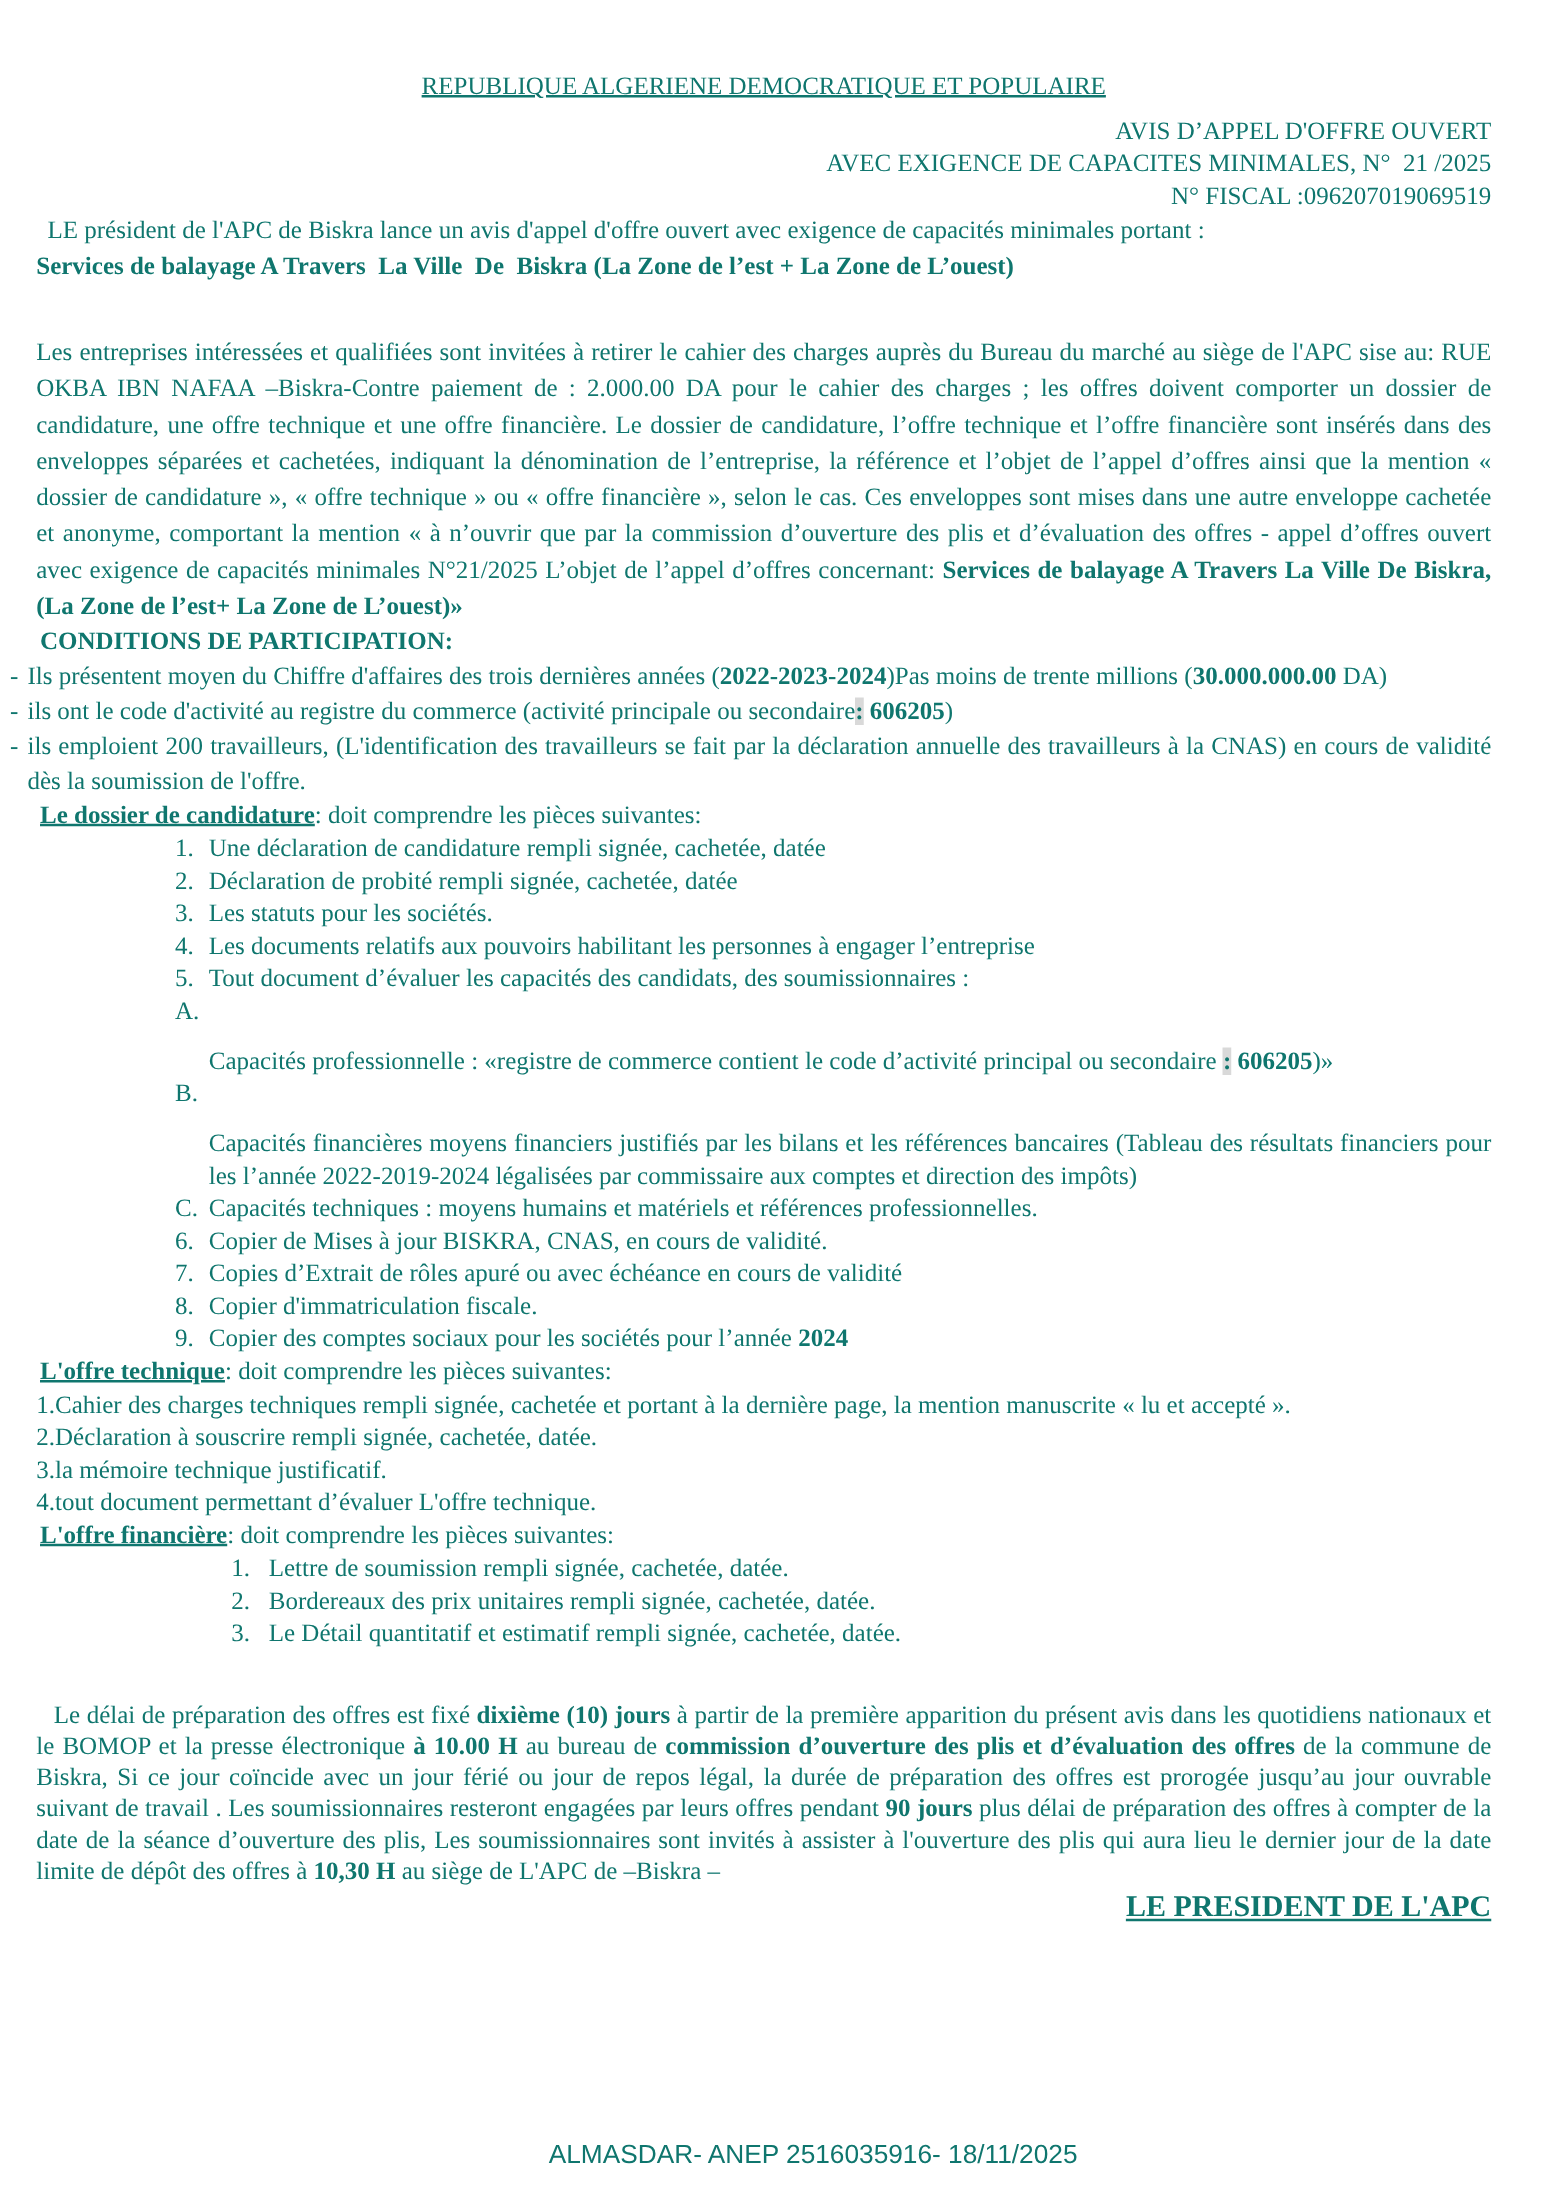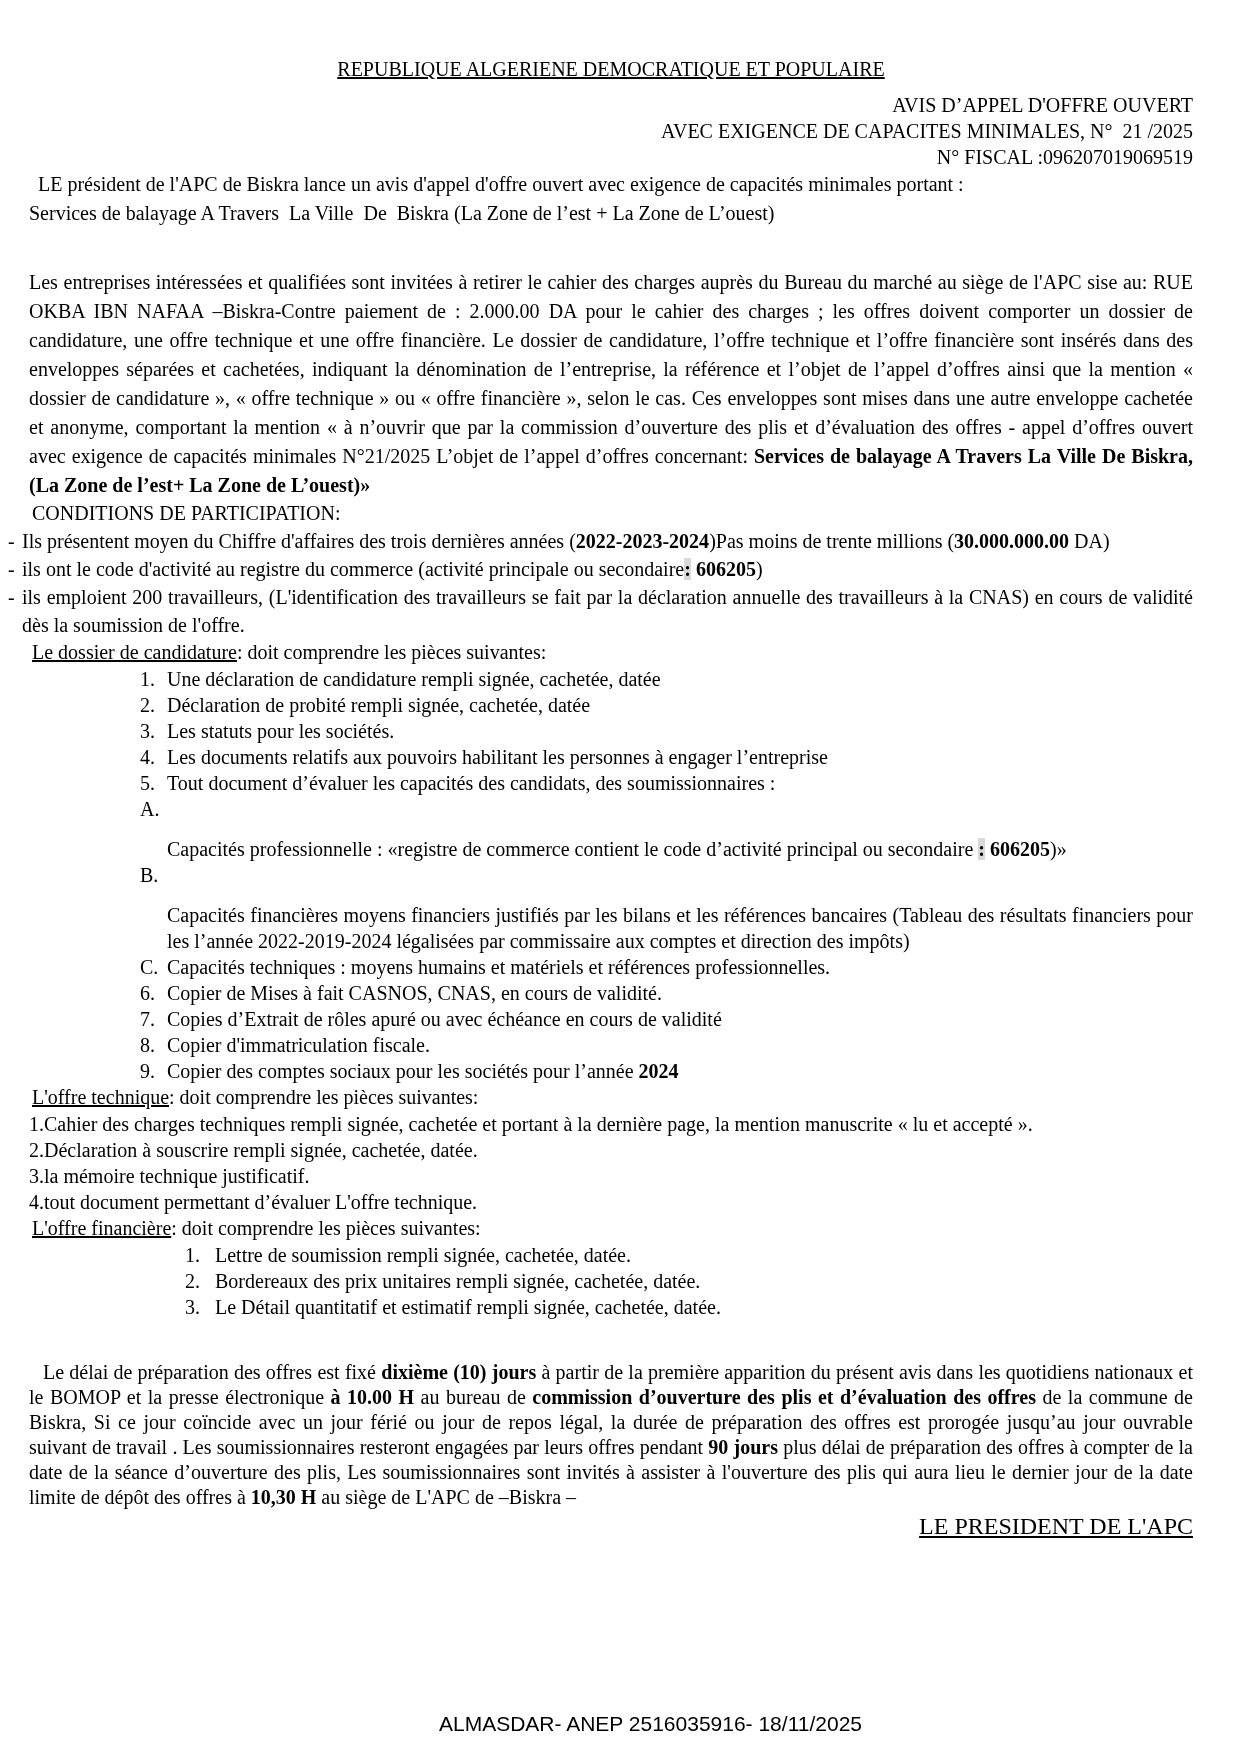--- a/index.html
+++ b/index.html
@@ -1,28 +1,28 @@
 <!DOCTYPE html>
 <html><head>
 <meta charset="utf-8">
 <style>
   html,body { margin:0; padding:0; background:#ffffff; }
   .page {
     position:relative;
     width:1241px; height:1755px;
-    background:#ffffff; color:#000000;
+    background:#ffffff; color:#0f766e;
     font-family:"Liberation Serif", serif;
     font-size:20px;
     box-sizing:border-box;
     padding:56px 48px 0 29px;
     overflow:hidden;
   }
   p { margin:0; }
   .c   { text-align:center; }
-  .bld { font-weight:normal; }
+  .bld { font-weight:bold; }
   .u   { text-decoration:underline; }
   .j   { text-align:justify;margin-top:40px; }
   .pre { white-space:pre-wrap; }
   .rep { line-height:26px; margin-bottom:10px; }
   .hleft { margin-left:19px; line-height:25px; }
   .ttl { line-height:26px; font-weight:normal;text-align:right; }
   .bp  { line-height:29px; }
   .p1  { text-indent:9px; }
   .sechead { margin-left:3px; line-height:27px; }
   .intro2  { line-height:27px; }
@@ -112,21 +112,21 @@
     <div class="oli">
         <span class="onum">B.</span>
         <span class="otxt j">Capacités  financières moyens financiers justifiés par les bilans et les références bancaires (Tableau des résultats financiers pour les l’année 2022-2019-2024 légalisées par commissaire aux comptes et direction des impôts)</span>
       </div>
     <div class="oli">
         <span class="onum">C.</span>
         <span class="otxt">Capacités  techniques : moyens humains et matériels et références professionnelles.</span>
       </div>
     <div class="oli">
         <span class="onum">6.</span>
-        <span class="otxt">Copier de Mises à fait CASNOS, CNAS, en cours de validité.</span>
+        <span class="otxt">Copier de Mises à jour BISKRA, CNAS, en cours de validité.</span>
       </div>
     <div class="oli">
         <span class="onum">7.</span>
         <span class="otxt">Copies d’Extrait de rôles apuré ou avec échéance en cours de validité</span>
       </div>
     <div class="oli">
         <span class="onum">8.</span>
         <span class="otxt">Copier d'immatriculation fiscale.</span>
       </div>
     <div class="oli">

